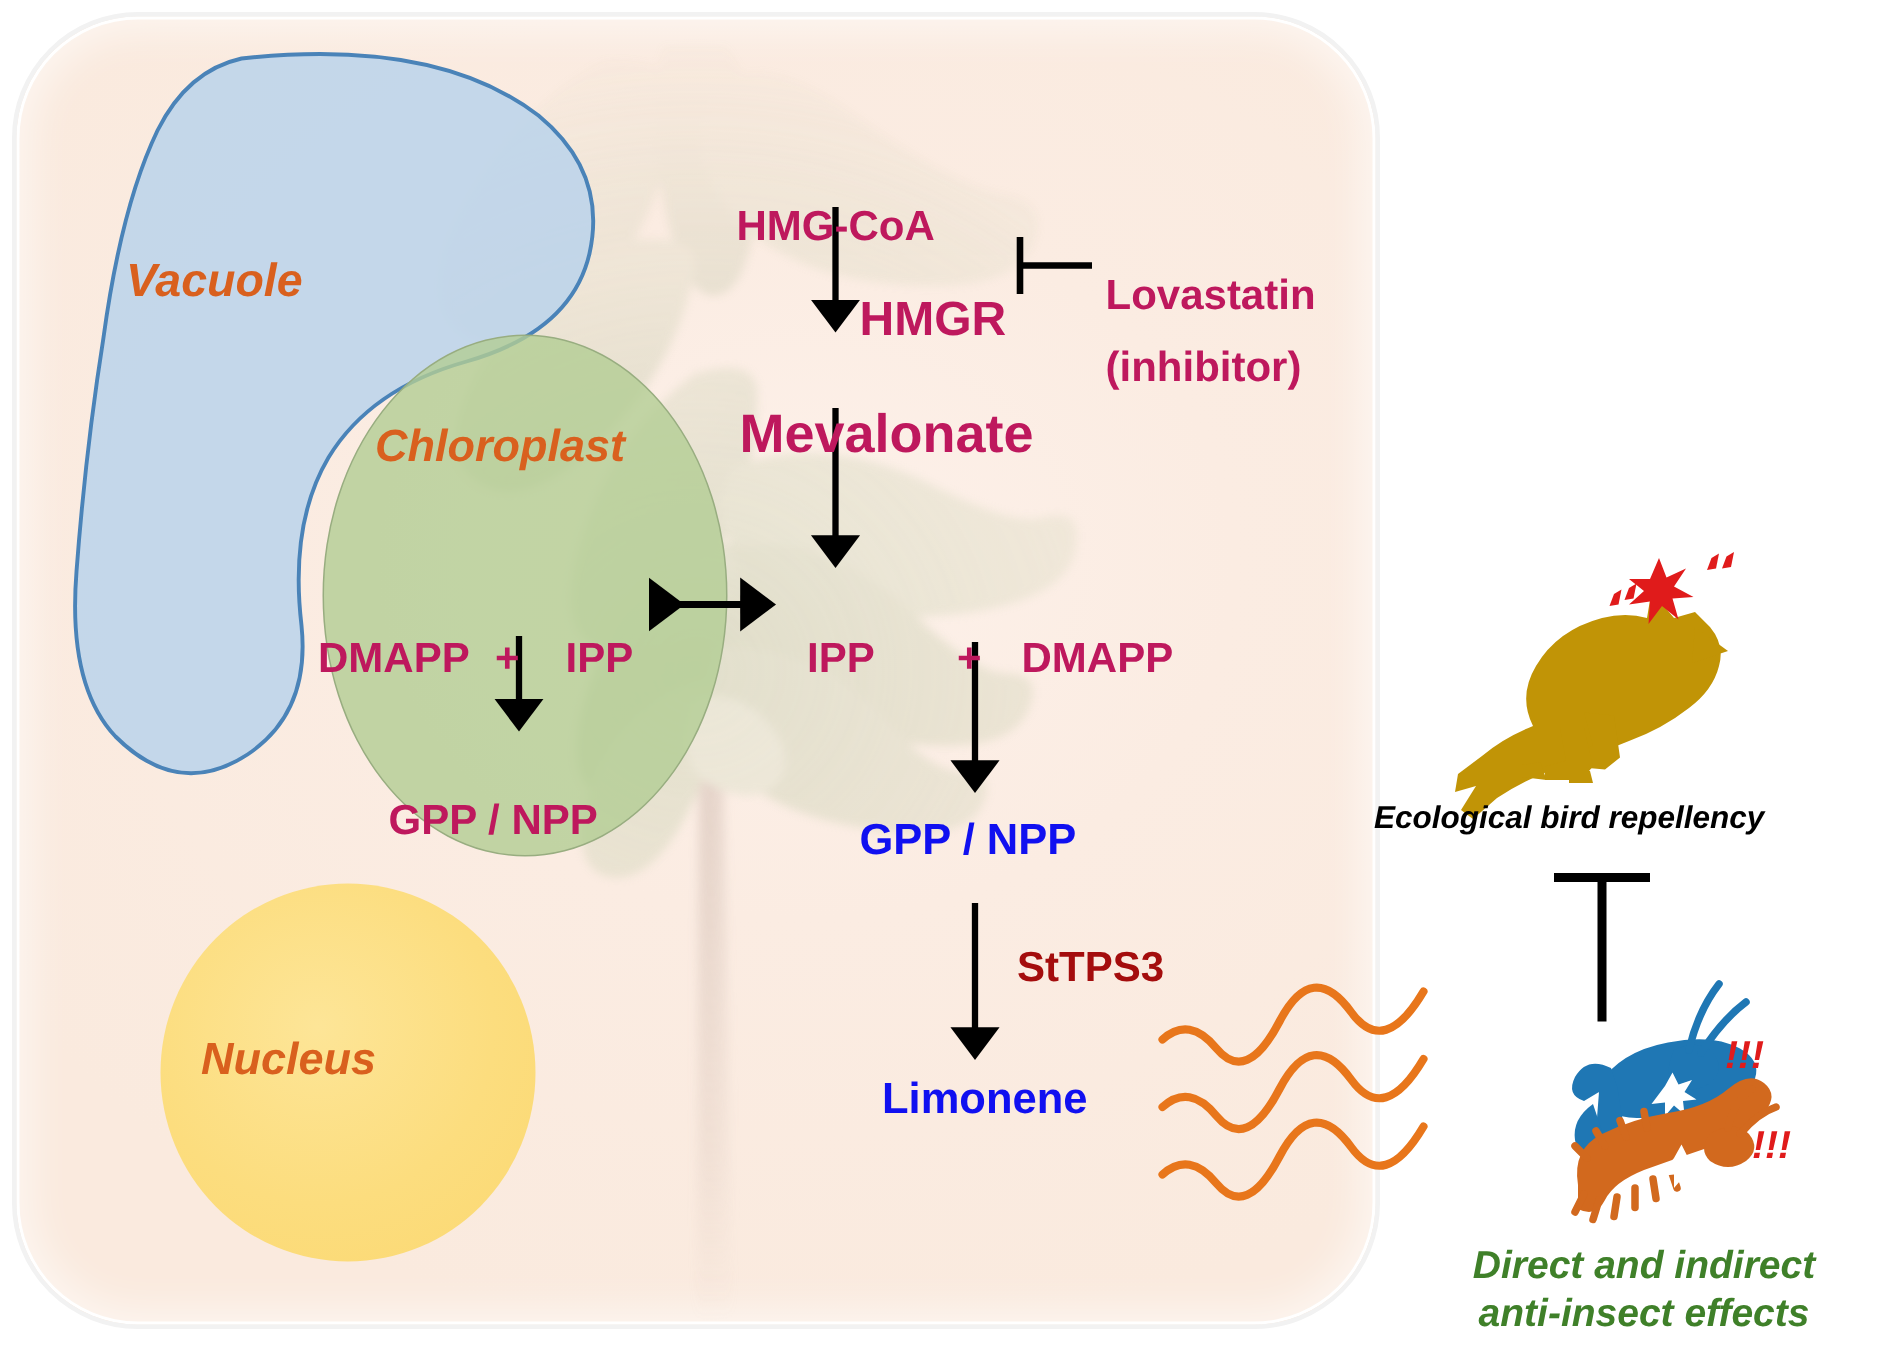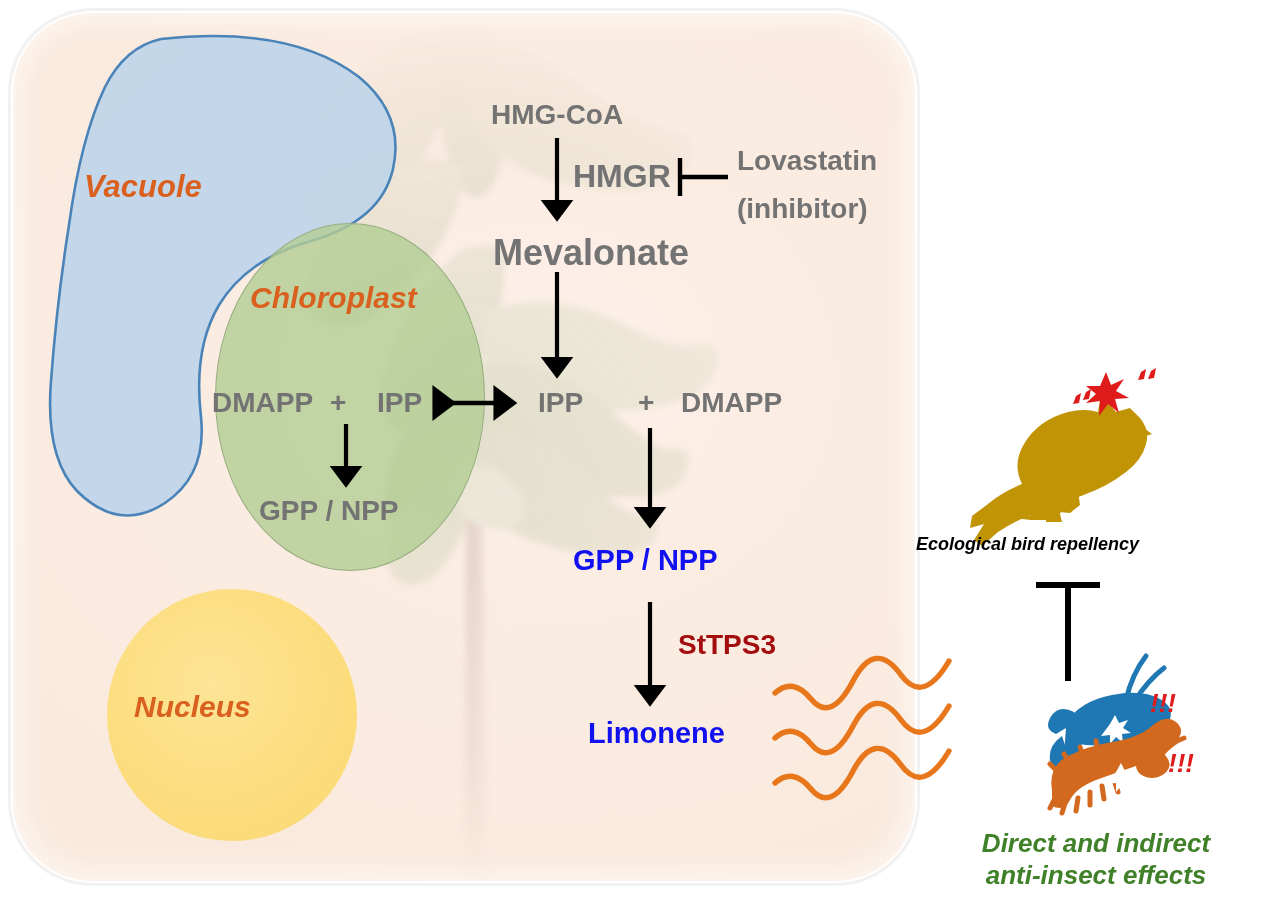--- a/index.html
+++ b/index.html
@@ -36,21 +36,21 @@
   .chloroplast{
     position:absolute;left:204px;top:212px;width:268px;height:346px;
     border-radius:50%;
     background:rgba(179,205,147,.80);
     border:1px solid #98ad80;
   }
 
   
   .t{position:absolute;white-space:nowrap;line-height:1;}
   .org-label{font-weight:bold;font-style:italic;color:#d9601e;}
-  .blk{color:#737373;font-weight:bold;}
+  .blk{color:#be185d;font-weight:bold;margin-top:36px;}
   .blue{color:#1010f0;font-weight:bold;}
   .dred{color:#a40d0d;font-weight:bold;}
 
   
   .ov{position:absolute;left:0;top:0;width:1268px;height:900px;pointer-events:none;}
 
   
   .bird-caption{
     position:absolute;font-weight:bold;font-style:italic;color:#000;white-space:nowrap;
   }
@@ -253,17 +253,17 @@
 
   <div class="t blue" style="left:573px;top:546px;font-size:29px;">GPP / NPP</div>
   <div class="t dred" style="left:678px;top:631px;font-size:28px;">StTPS3</div>
   <div class="t blue" style="left:588px;top:719px;font-size:29px;">Limonene</div>
 
   <div class="t blk" style="left:212px;top:389px;font-size:28px;">DMAPP</div>
   <div class="t blk" style="left:330px;top:389px;font-size:28px;">+</div>
   <div class="t blk" style="left:377px;top:389px;font-size:28px;">IPP</div>
   <div class="t blk" style="left:259px;top:497px;font-size:28px;">GPP / NPP</div>
 
-  <div class="bird-caption" style="left:916px;top:534px;font-size:18px;">Ecological bird repellency</div>
+  <div class="bird-caption" style="left:916px;top:534px;font-size:21px;">Ecological bird repellency</div>
   <div class="insect-caption" style="left:946px;top:860px;width:300px;font-size:26px;">anti-insect effects</div>
   <div class="insect-caption" style="left:946px;top:828px;width:300px;font-size:26px;">Direct and indirect</div>
 
 </div>
 
 </body></html>

